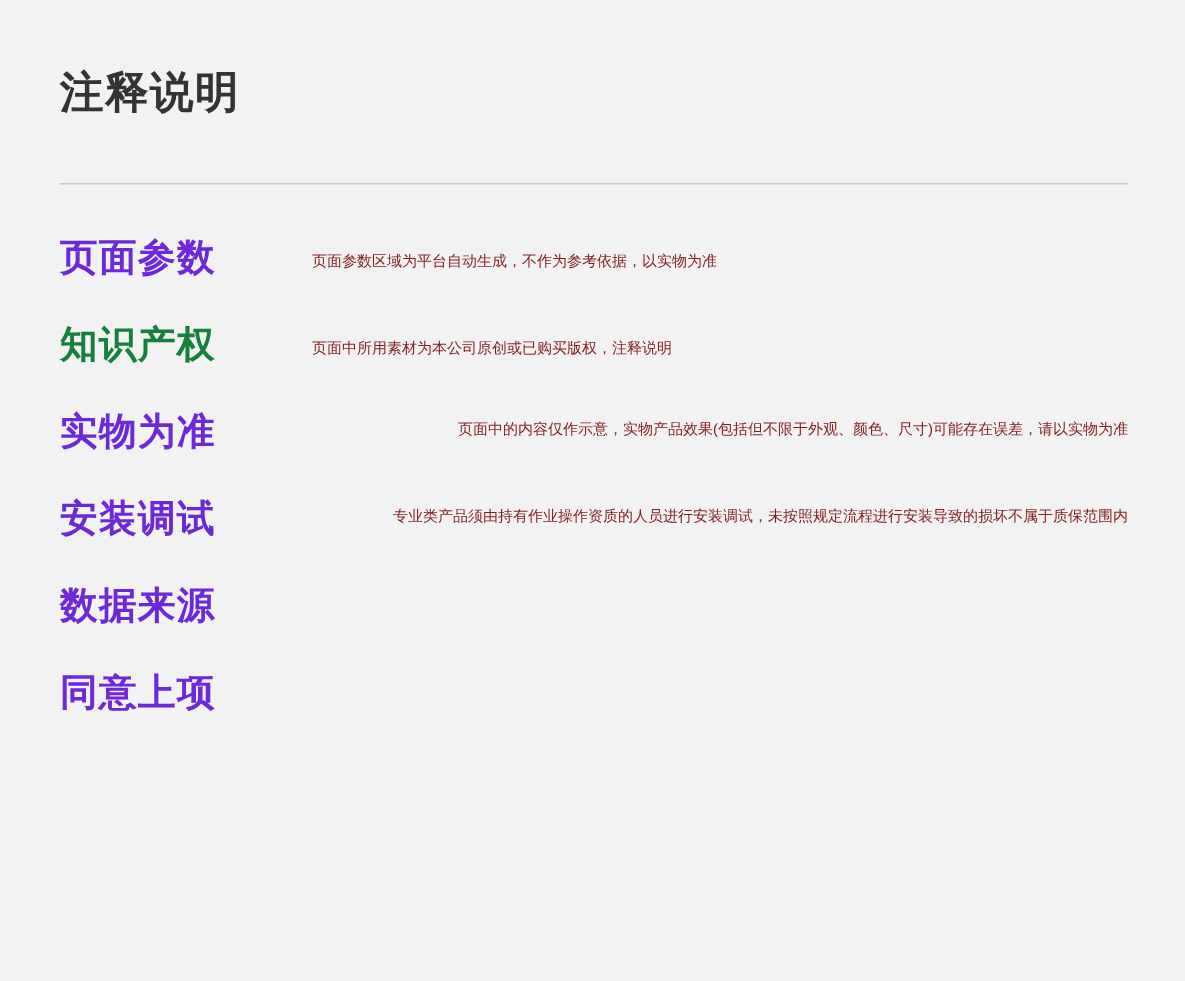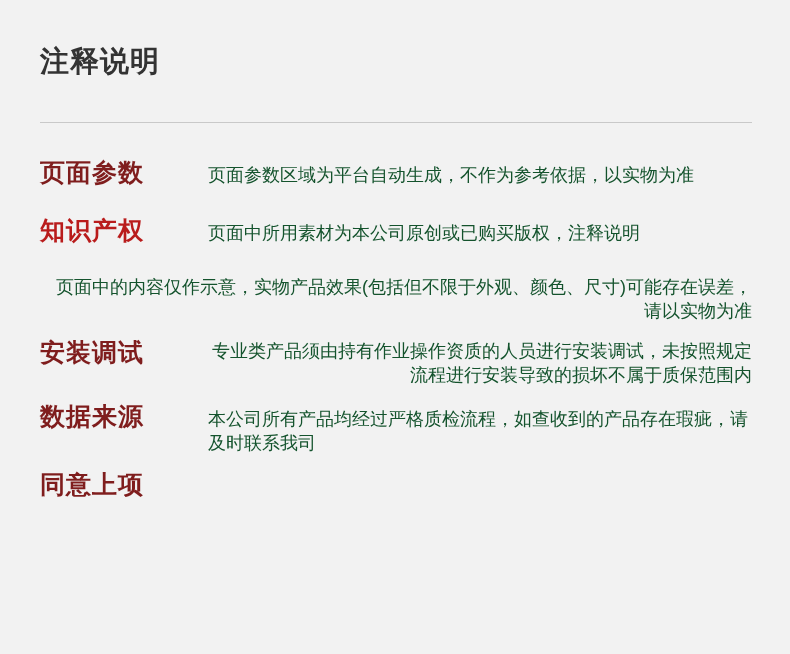--- a/index.html
+++ b/index.html
@@ -46,37 +46,37 @@
   .row {
     display: flex;
     align-items: flex-start;
     margin-bottom: 12px;
     min-height: 46px;
   }
   .row-label {
     flex: 0 0 168px;
     font-size: 25px;
     font-weight: bold;
-    color: #7f1d1d;
+    color: #6d28d9;
     line-height: 34px;
     letter-spacing: 1px;
     white-space: nowrap;
   }
   .row-text {
     flex: 1 1 auto;
-    font-size: 18px;
-    color: #14532d;
+    font-size: 10px;
+    color: #7f1d1d;
     line-height: 24px;
     padding-top: 8px;
   }
   .row.tall .row-text {
     padding-top: 4px;
     text-align: right;
   }
-  .row-2 .row-label { color: #b91c1c; }
+  .row-2 .row-label { color: #15803d; }
 </style>
 </head>
 <body>
 
 <div class="page">
 
   <div class="title">注释说明</div>
 
   <div class="divider"></div>
 
@@ -87,31 +87,31 @@
       <div class="row-text">页面参数区域为平台自动生成，不作为参考依据，以实物为准</div>
     </div>
 
 
     <div class="row row-2">
       <div class="row-label">知识产权</div>
       <div class="row-text">页面中所用素材为本公司原创或已购买版权，注释说明</div>
     </div>
 
     <div class="row row-3 tall">
+      <div class="row-label">实物为准</div>
       <div class="row-text">页面中的内容仅作示意，实物产品效果(包括但不限于外观、颜色、尺寸)可能存在误差，请以实物为准</div>
     </div>
 
     <div class="row row-4 tall">
       <div class="row-label">安装调试</div>
       <div class="row-text">专业类产品须由持有作业操作资质的人员进行安装调试，未按照规定流程进行安装导致的损坏不属于质保范围内</div>
     </div>
 
     <div class="row row-5">
       <div class="row-label">数据来源</div>
-      <div class="row-text">本公司所有产品均经过严格质检流程，如查收到的产品存在瑕疵，请及时联系我司</div>
     </div>
 
     <div class="row row-6">
       <div class="row-label">同意上项</div>
     </div>
 
   </div>
 
 </div>
 

